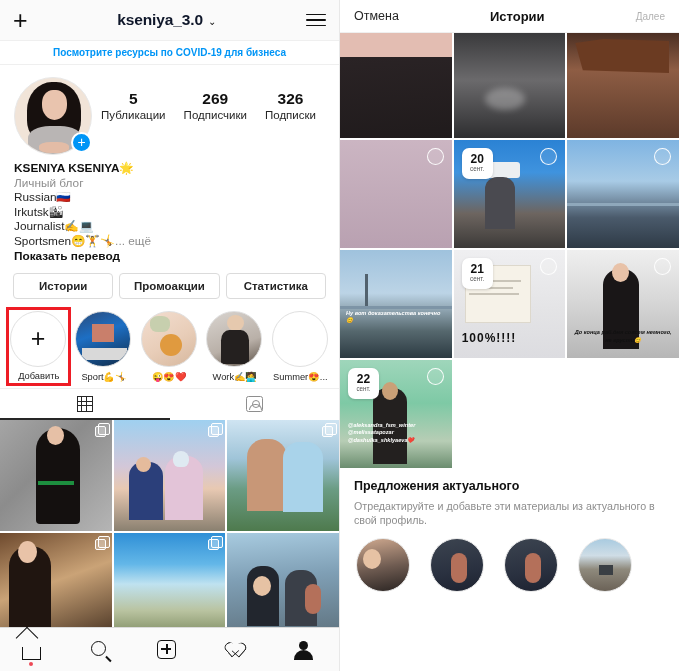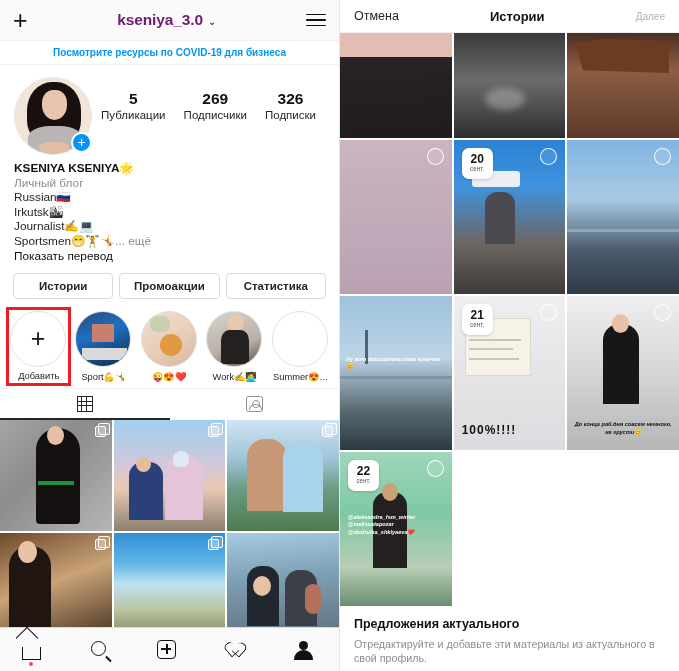--- a/index.html
+++ b/index.html
@@ -19,21 +19,21 @@
     display: flex; flex-direction: column;
   }
 
   .app-header {
     height: 40px; flex: 0 0 40px;
     display: flex; align-items: center; justify-content: space-between;
     padding: 0 13px;
     background: #fafafa;
   }
   .username-wrap { display: flex; align-items: center; gap: 5px; }
-  .username { font-size: 15.5px; font-weight: bold; color: #701a75; letter-spacing: -.1px; text-align: right; }
+  .username { font-size: 15.5px; font-weight: bold; color: #0f172a; letter-spacing: -.1px; text-align: right; }
   .chev { font-size: 10px; color: #111; margin-top: 2px; }
   .plus-hdr { font-size: 25px; color: #111; line-height: 1; font-weight: 300; }
   .burger { display: flex; flex-direction: column; gap: 4px; width: 20px; }
   .burger i { display: block; height: 1.6px; background: #111; border-radius: 2px; }
 
   .covid-banner {
     flex: 0 0 25px;
     display: flex; align-items: center; justify-content: center;
     border-top: 1px solid #efefef;
     border-bottom: 1px solid #efefef;
@@ -75,21 +75,21 @@
   .stats { display: flex; flex: 1; justify-content: space-around; padding-top: 13px; }
   .stat { text-align: center; }
   .stat-num { font-size: 15.5px; font-weight: bold; color: #111; }
   .stat-lbl { font-size: 11.5px; color: #262626; margin-top: 1px; }
 
   .bio { padding: 2px 14px 0 14px; line-height: 14.5px; }
   .bio-name { font-size: 11.8px; font-weight: bold; color: #111; }
   .bio-cat { font-size: 11.8px; color: #8e8e8e; }
   .bio-line { font-size: 11.8px; color: #262626; }
   .bio-more { color: #8e8e8e; }
-  .bio-translate { font-size: 11.8px; font-weight: normal; color: #111; margin-top: 1px; }
+  .bio-translate { font-size: 11.8px; font-weight: bold; color: #111; margin-top: 1px; }
 
   .action-row { display: flex; gap: 6px; padding: 9px 13px 8px 13px; }
   .act-btn {
     flex: 1; height: 26px;
     border: 1px solid #dbdbdb; border-radius: 4px;
     background: #fff; font-size: 11.5px; font-weight: bold; color: #262626;
     display: flex; align-items: center; justify-content: center;
     font-family: "Liberation Sans", sans-serif;
   }
 
@@ -196,21 +196,21 @@
   .st-header {
     flex: 0 0 33px; display: flex; align-items: center; justify-content: space-between;
     padding: 0 14px; background: #fff; border-bottom: 1px solid #efefef;
   }
   .st-cancel { font-size: 12.5px; color: #262626; }
   .st-title { font-size: 13px; font-weight: bold; color: #111; }
   .st-next { font-size: 10px; color: #b2b2b2; }
 
   .story-grid { display: grid; grid-template-columns: repeat(3,1fr); gap: 2px; }
   .st-cell { position: relative; height: 105px; overflow: hidden; }
-  .st-cell.tall { height: 154px; }
+  .st-cell.tall { height: 108px; }
   .sel-circle {
     position: absolute; right: 8px; top: 8px; width: 17px; height: 17px;
     border-radius: 50%; border: 1.6px solid rgba(255,255,255,.92);
     background: rgba(255,255,255,.10);
   }
   .date-badge {
     position: absolute; left: 8px; top: 8px; width: 31px; height: 31px;
     background: #fff; border-radius: 7px; text-align: center;
     display: flex; flex-direction: column; align-items: center; justify-content: center;
     box-shadow: 0 1px 3px rgba(0,0,0,.16);

